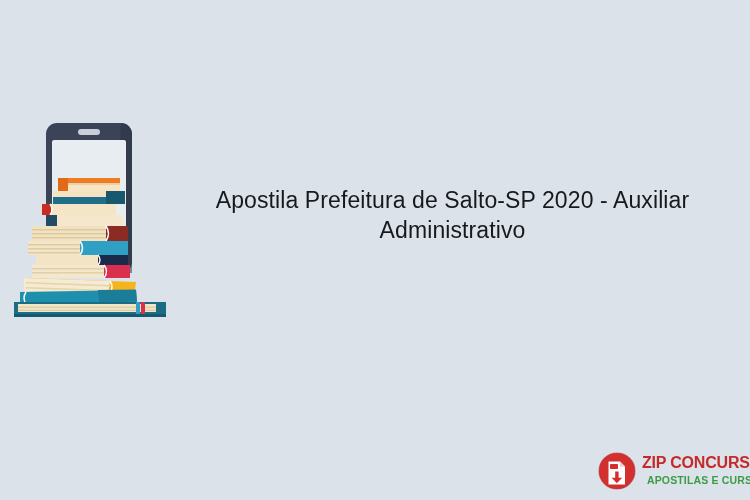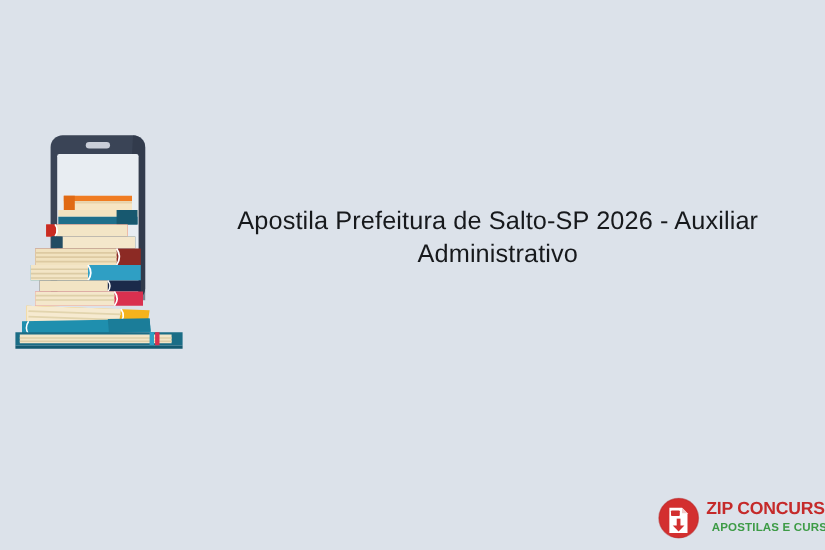--- a/index.html
+++ b/index.html
@@ -221,21 +221,21 @@
           <path d="M12 188.5 h138 v1.4 h-138 z" fill="#ddcfa8"></path>
           <path d="M12 191.5 h138 v1.4 h-138 z" fill="#ddcfa8"></path>
           <rect x="130" y="184" width="4" height="12" fill="#2f9fc4"></rect>
           <rect x="135" y="184" width="4" height="12" fill="#d9304f"></rect>
           <path d="M8 196 h152 v3 h-152 z" fill="#145a70"></path>
         </g>
       </svg>
     </div>
 
     <div class="title-wrap">
-      <h1 class="product-title">Apostila Prefeitura de Salto-SP 2026 - Auxiliar Administrativo</h1>
+      <h1 class="product-title">Apostila Prefeitura de Salto-SP 2020 - Auxiliar Administrativo</h1>
     </div>
   </div>
 
   <div class="brand-logo">
 
     <div class="brand-mark">
       <svg viewBox="0 0 38 38" xmlns="http://www.w3.org/2000/svg">
         <circle cx="19" cy="19" r="18" fill="#d32f2f"></circle>
         <circle cx="19" cy="19" r="18" fill="none" stroke="#b52626" stroke-width="1.2" opacity="0.5"></circle>
 

